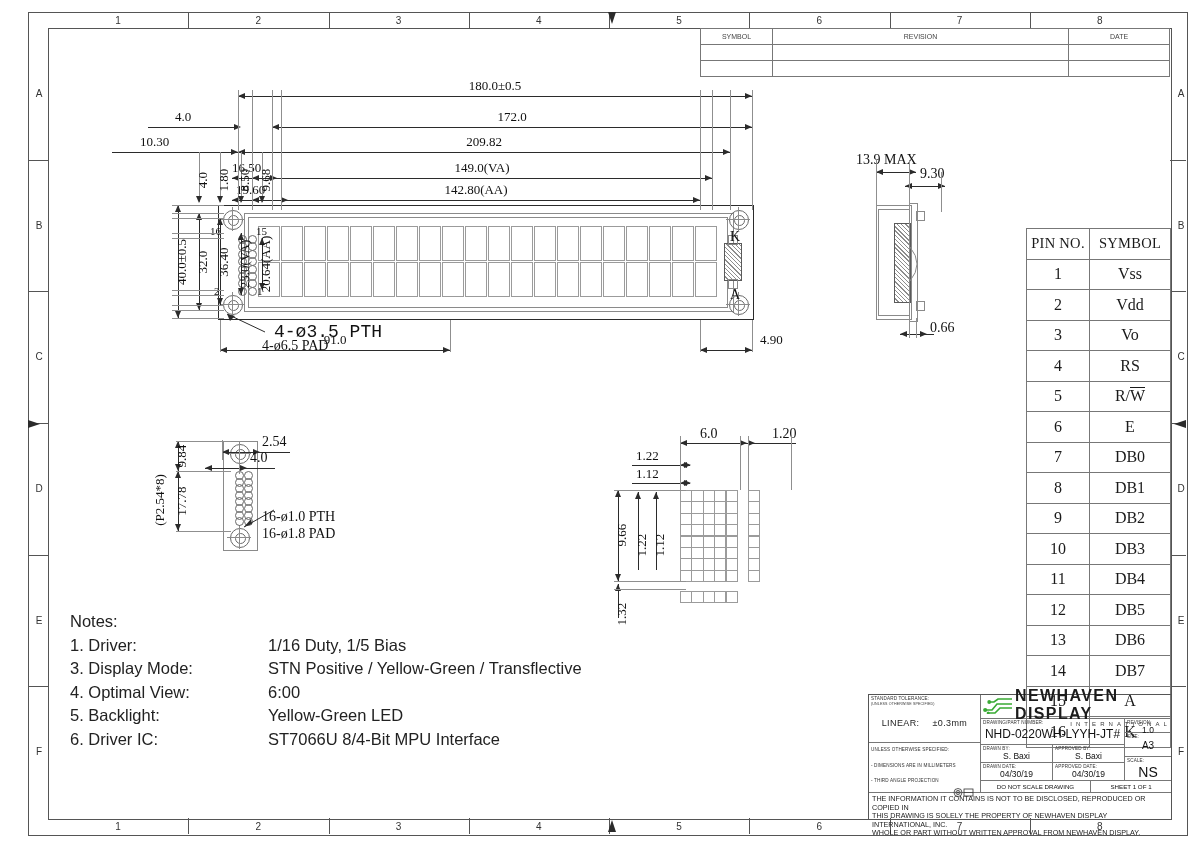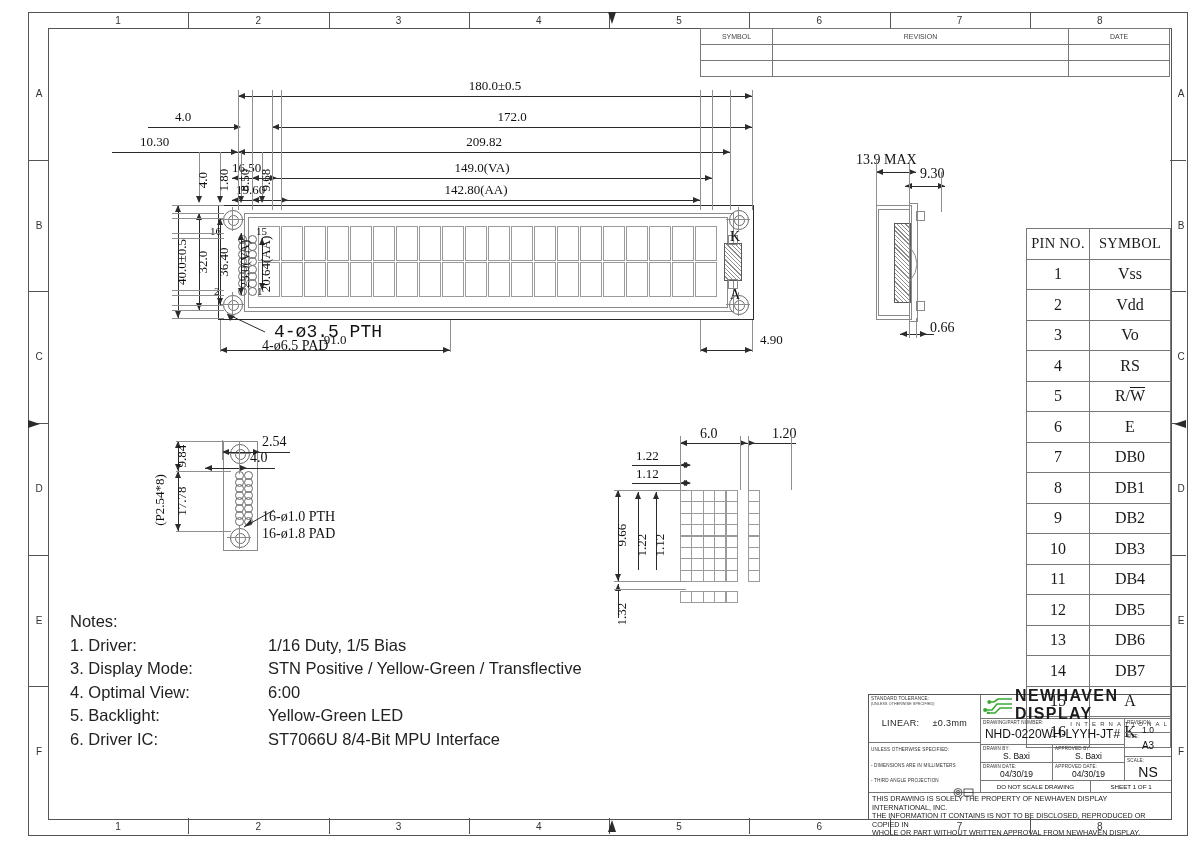--- a/index.html
+++ b/index.html
@@ -699,17 +699,17 @@
   </div>
 
   <div class="tb-cell" style="left:112px;top:86px;width:110px;height:12px;">
     <div class="tb-val" style="font-size:6.2px;margin-top:2px;">DO NOT SCALE DRAWING</div>
   </div>
   <div class="tb-cell" style="left:222px;top:86px;width:80px;height:12px;border-right:none;">
     <div class="tb-val" style="font-size:6.2px;margin-top:2px;">SHEET 1 OF 1</div>
   </div>
 
   <div id="disclaimer">
+    <div>THE INFORMATION IT CONTAINS IS NOT TO BE DISCLOSED, REPRODUCED OR COPIED IN</div>
     <div>THIS DRAWING IS SOLELY THE PROPERTY OF NEWHAVEN DISPLAY INTERNATIONAL, INC.</div>
-    <div>THE INFORMATION IT CONTAINS IS NOT TO BE DISCLOSED, REPRODUCED OR COPIED IN</div>
     <div>WHOLE OR PART WITHOUT WRITTEN APPROVAL FROM NEWHAVEN DISPLAY.</div>
   </div>
 </div>
 
 </body></html>

